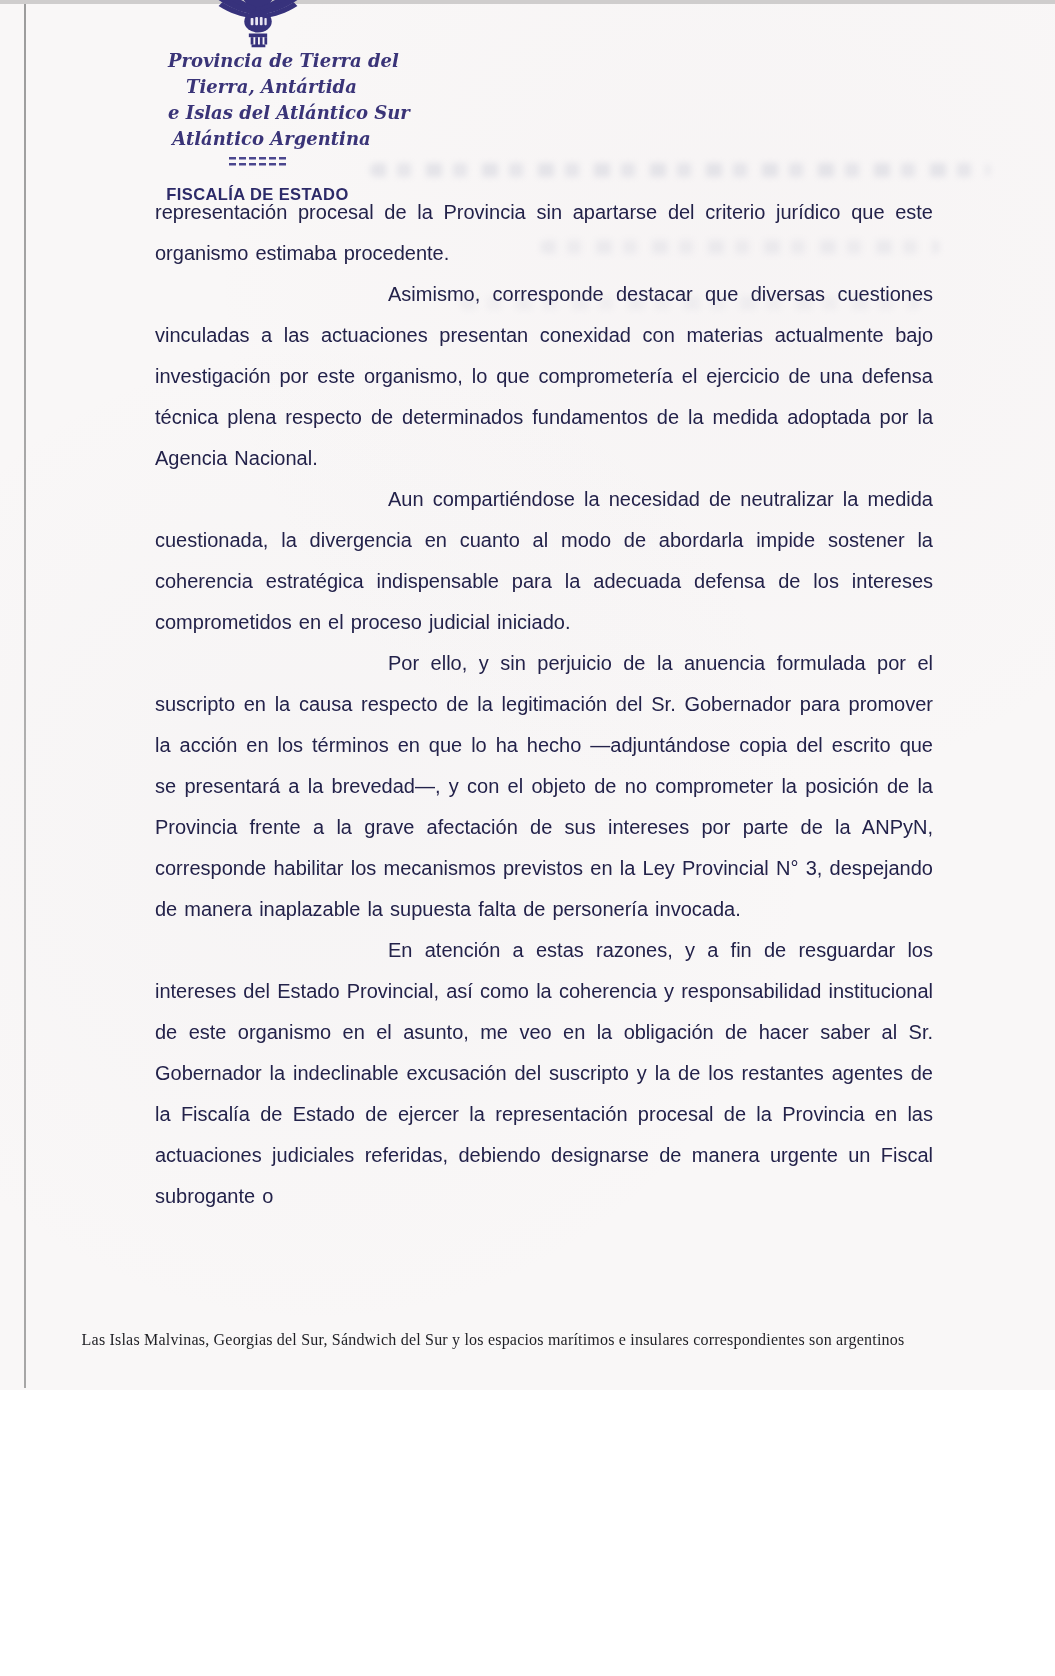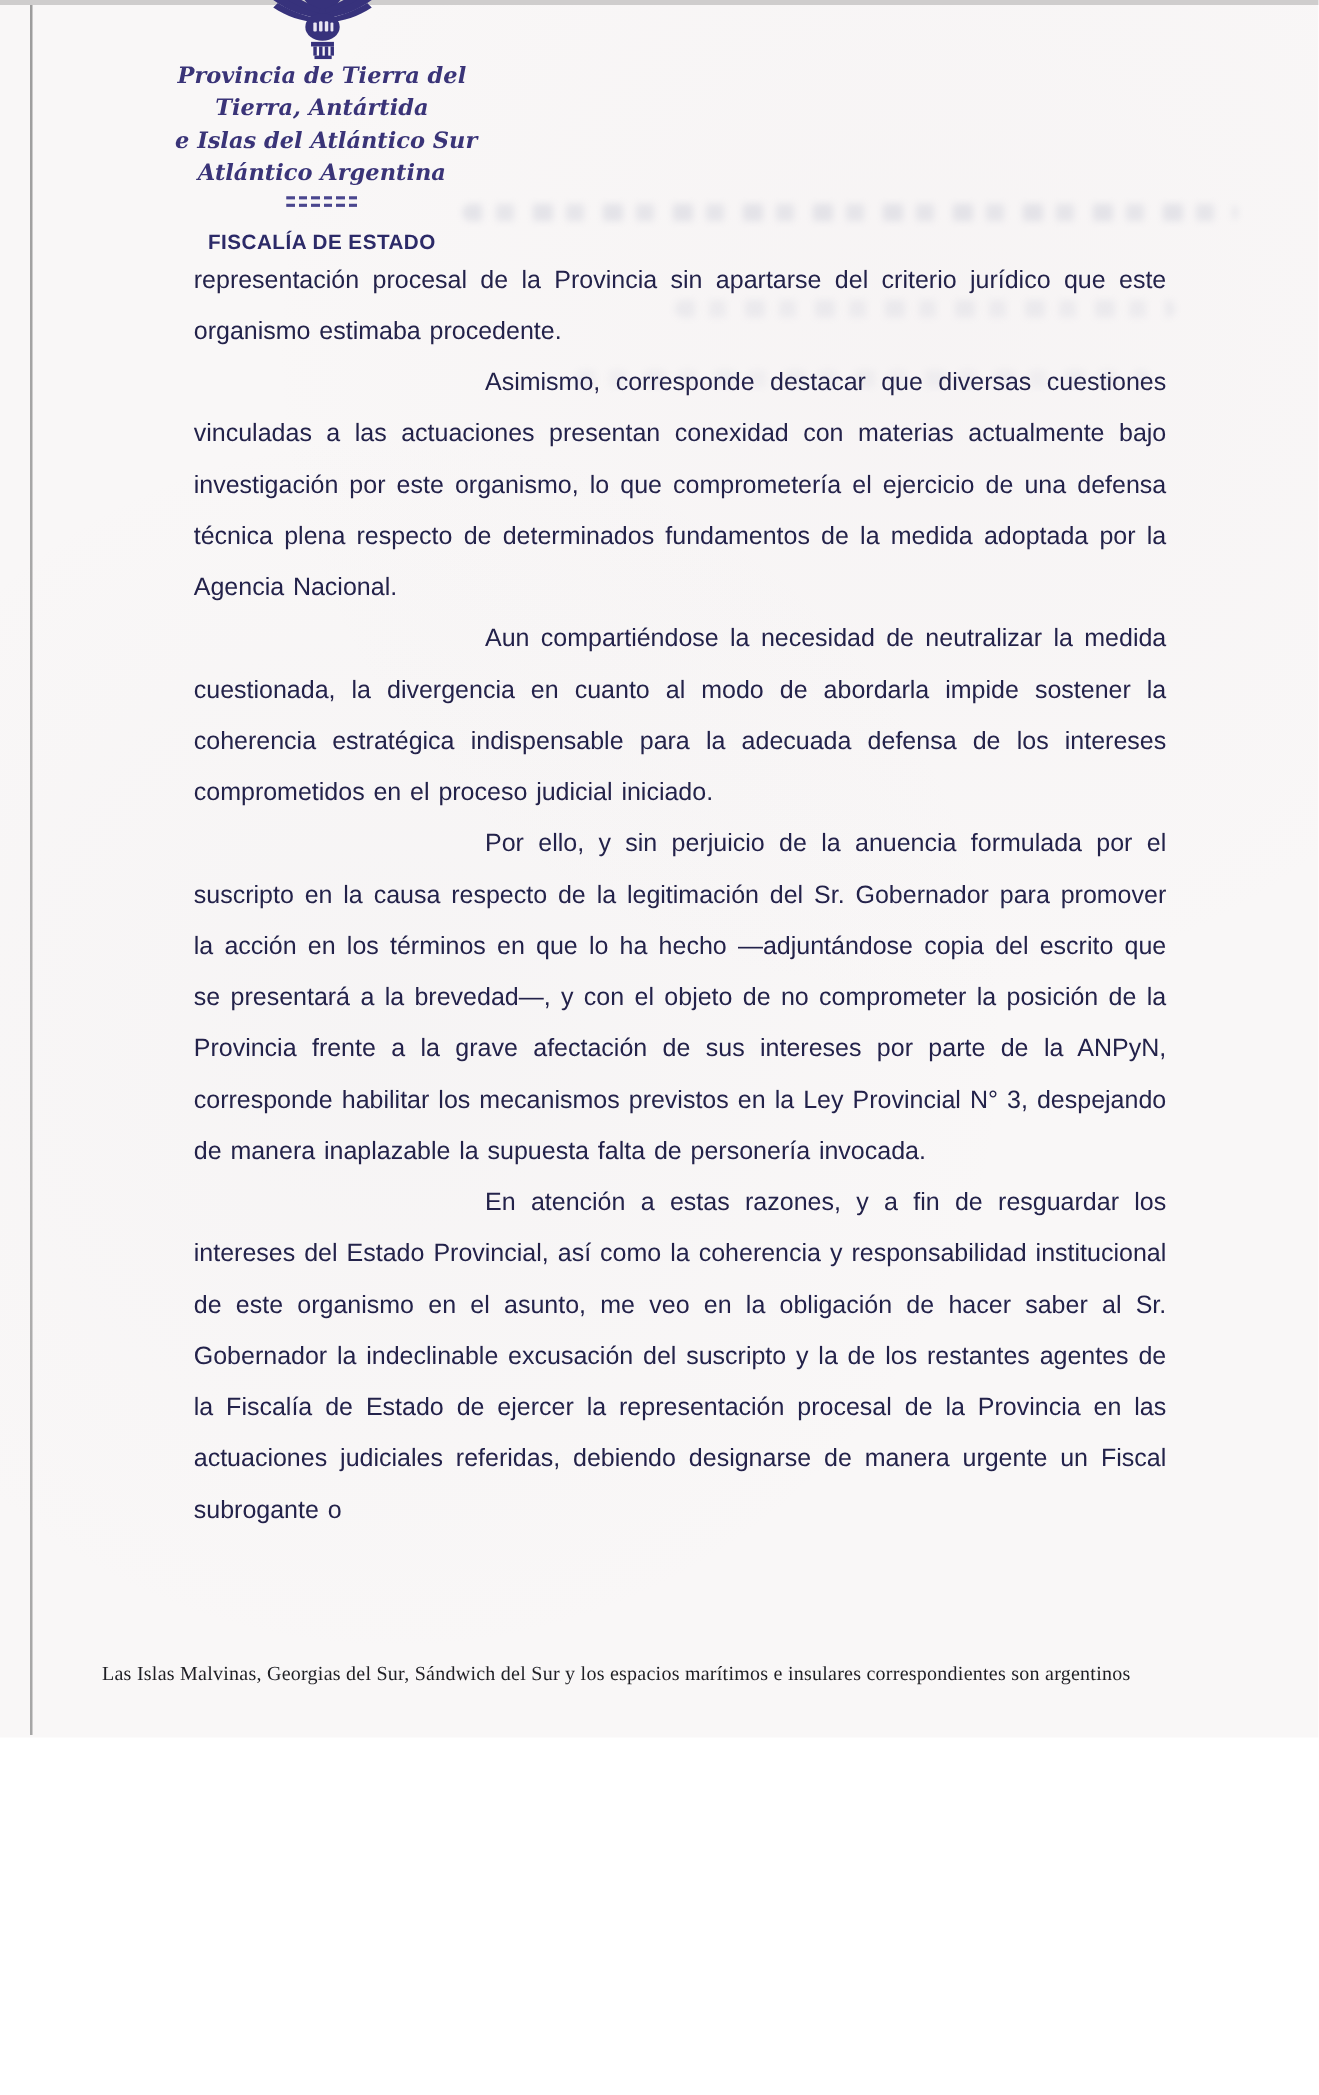--- a/index.html
+++ b/index.html
@@ -34,34 +34,35 @@
   }
   .crest-wrap{position:relative;height:48px;}
   .crest-wrap svg{position:absolute;left:50%;top:-16px;transform:translateX(-50%);}
   .script-line{
     font-family:"DejaVu Serif", serif;
     font-style:italic;
     font-weight:bold;
     font-size:18px;line-height:26px;
     color:#3a3478;
     white-space:nowrap;
+    margin-left:28px;
   }
   .lh-divider{
     width:58px;height:9px;margin:5px auto 3px auto;
     background:
       repeating-linear-gradient(90deg,#4a468e 0 7px, transparent 7px 10px) 0 0/100% 2.5px no-repeat,
       repeating-linear-gradient(90deg,#4a468e 0 7px, transparent 7px 10px) 0 6px/100% 2.5px no-repeat;
   }
   .office-name{
     font-size:16.5px;font-weight:bold;letter-spacing:.4px;
     color:#2c2a68;white-space:nowrap;margin-top:19px;
   }
   
   .doc-body{
-    position:absolute;left:155px;top:204px;width:778px;
+    position:absolute;left:155px;top:192px;width:778px;
     font-size:20px;line-height:41px;
     color:#23224a;
     text-align:justify;
   }
   .doc-body p{margin:0;text-indent:233px;word-spacing:1.5px;}
   .doc-body p.no-indent{text-indent:0;}
   
   .ghost{
     position:absolute;height:14px;border-radius:6px;
     background:repeating-linear-gradient(90deg,#969cb4 0 16px, transparent 16px 27px, #a2a7bc 27px 41px, transparent 41px 56px);

